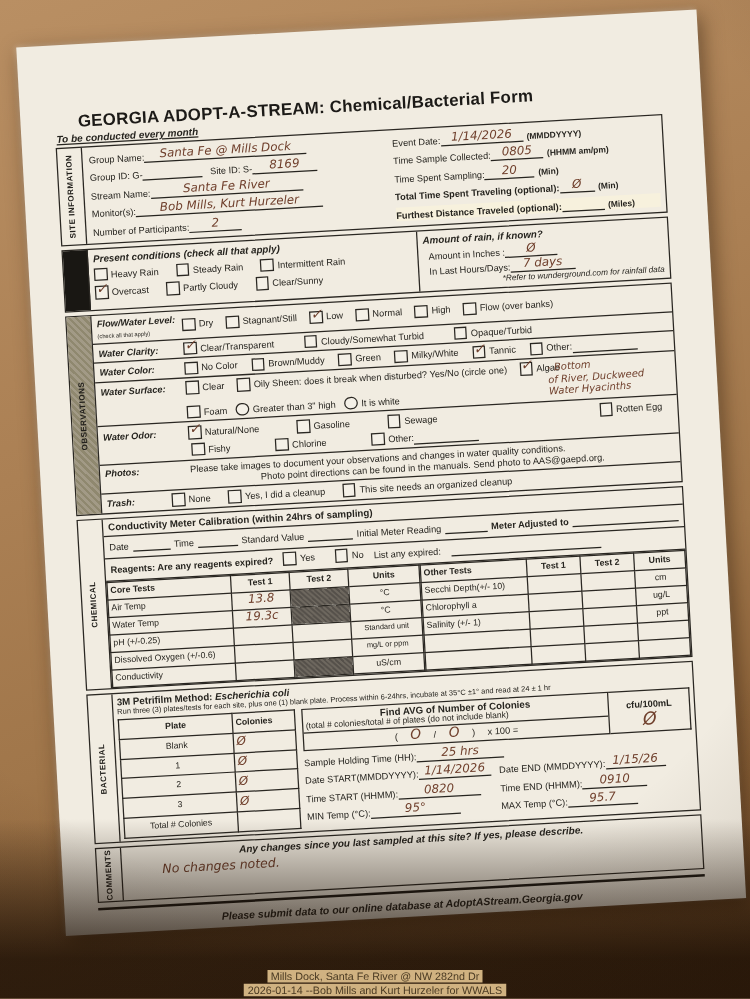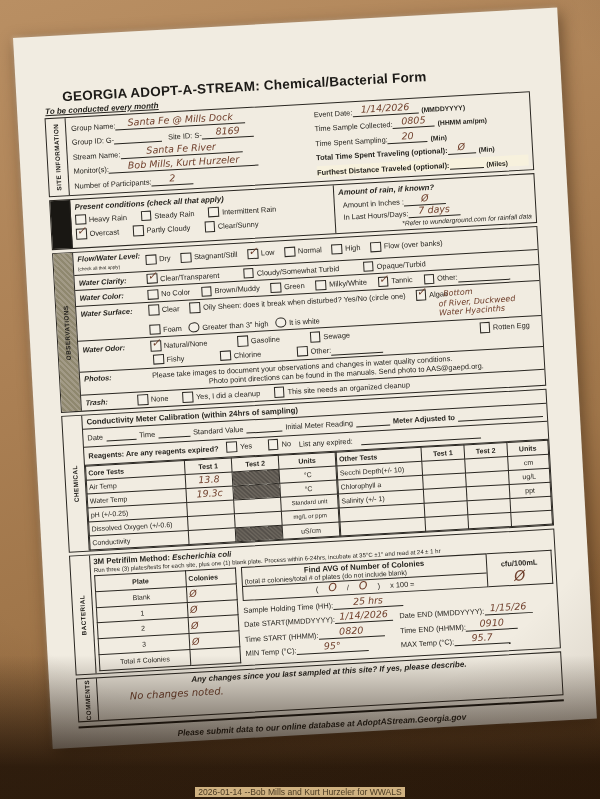--- a/index.html
+++ b/index.html
@@ -656,14 +656,15 @@
       </div>
     </div>
 
     <div class="footerline bi">Please submit data to our online database at AdoptAStream.Georgia.gov</div>
   </div>
 </div>
 
 <div class="vignette"></div>
 
 <div class="cap">
+  <div><span>Mills Dock, Santa Fe River @ NW 282nd Dr</span></div>
   <div><span>2026-01-14 --Bob Mills and Kurt Hurzeler for WWALS</span></div>
 </div>
 
 </body></html>

